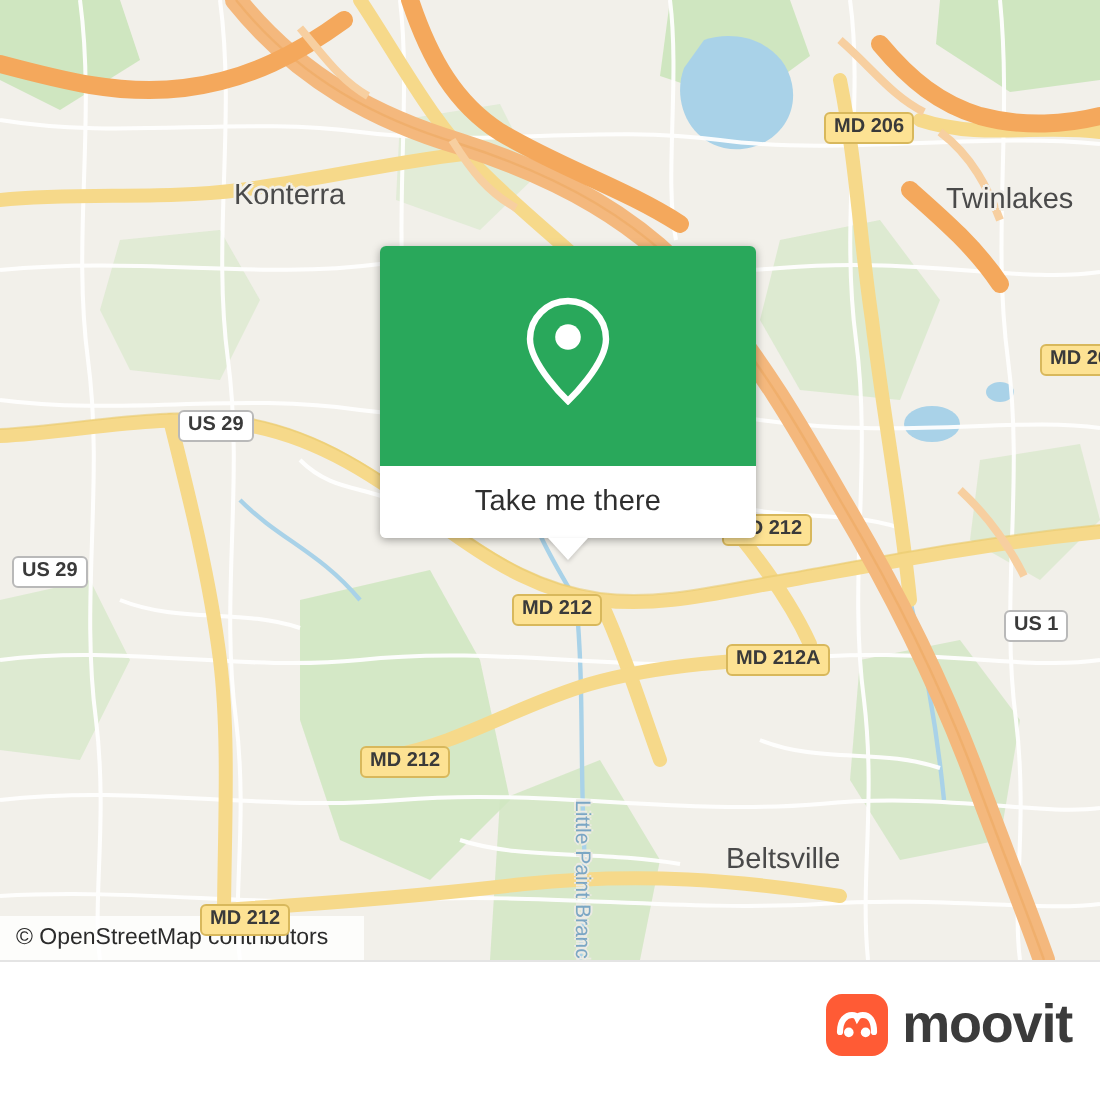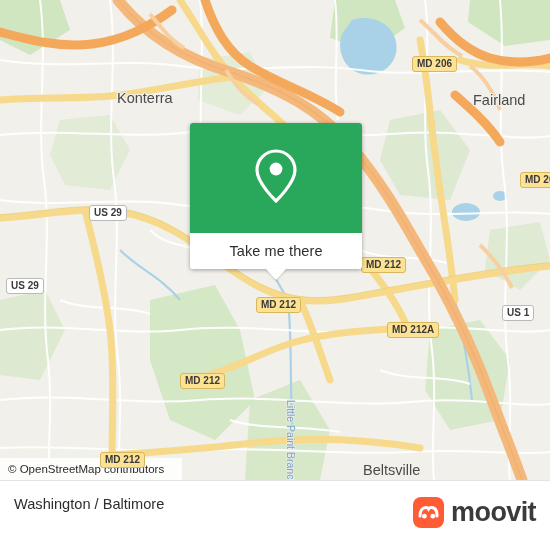--- a/index.html
+++ b/index.html
@@ -46,21 +46,21 @@
     font-family: "Liberation Sans", sans-serif;
     white-space: nowrap;
   }
   .attribution .copy { margin-right: 12px; }
 
   
   .popup {
     position: absolute;
     left: 190px;
     top: 123px;
-    width: 172px;
+    width: 188px;
     border-radius: 3px;
     box-shadow: 0 1px 4px rgba(0,0,0,0.35);
     overflow: visible;
     z-index: 40;
   }
   .popup-top {
     height: 110px;
     background: #29a85b;
     border-top-left-radius: 3px;
     border-top-right-radius: 3px;
@@ -285,33 +285,33 @@
           <path d="M420 20 C436 34 446 48 462 56"></path>
           <path d="M470 66 C486 78 494 94 500 110"></path>
           <path d="M226 70 C236 86 244 96 258 104"></path>
           <path d="M150 14 C162 28 170 40 184 48"></path>
           <path d="M480 245 C494 258 504 272 512 288"></path>
         </g>
       </g>
     </svg>
 
     <div class="place" style="left:117px; top:90px;">Konterra</div>
-    <div class="place" style="left:473px; top:92px;">Fairland</div>
-    <div class="place" style="left:363px; top:462px;">Beltsville</div>
+    <div class="place" style="left:473px; top:92px;">Twinlakes</div>
+    <div class="place" style="left:363px; top:422px;">Beltsville</div>
 
     <div class="water-label" style="left:297px; top:400px; transform: rotate(90deg); transform-origin: left top;">Little Paint Branch</div>
 
     <div class="shield" style="left:412px; top:8px;margin-top:48px;">MD 206</div>
     <div class="shield" style="left:520px; top:172px;">MD 201</div>
     <div class="shield us" style="left:89px; top:205px;">US 29</div>
     <div class="shield us" style="left:6px; top:278px;">US 29</div>
     <div class="shield us" style="left:502px; top:258px;margin-top:47px;">US 1</div>
     <div class="shield" style="left:361px; top:257px;">MD 212</div>
     <div class="shield" style="left:256px; top:297px;">MD 212</div>
-    <div class="shield" style="left:387px; top:322px;">MD 212A</div>
+    <div class="shield" style="left:363px; top:322px;">MD 212A</div>
     <div class="shield" style="left:180px; top:373px;">MD 212</div>
     <div class="shield" style="left:100px; top:452px;">MD 212</div>
 
     <div class="popup">
       <div class="popup-top">
         <span class="pin">
           <svg width="42" height="54" viewBox="0 0 42 54">
             <path d="M21 2 C10.5 2 2 10.5 2 21 C2 34 21 52 21 52 C21 52 40 34 40 21 C40 10.5 31.5 2 21 2 Z" fill="none" stroke="#ffffff" stroke-width="3.2"></path>
             <circle cx="21" cy="20" r="6.4" fill="#ffffff"></circle>
           </svg>
@@ -323,21 +323,20 @@
       </div>
     </div>
 
     <div class="attribution">
       <span class="copy">© OpenStreetMap contributors</span>
     </div>
   </div>
 
   <div class="footer">
     <div class="footer-text">
-      <span class="line2">Washington / Baltimore</span>
     </div>
     <div class="brand">
       <span class="brand-mark">
         <svg width="31" height="31" viewBox="0 0 31 31" style="position:absolute;left:0;top:0;">
           <path d="M7 19 C7 13 10 10.5 13 10.5 C15 10.5 15.6 11.8 15.6 11.8 C15.6 11.8 16.4 10.5 18.4 10.5 C21.6 10.5 24 13 24 19" fill="none" stroke="#ffffff" stroke-width="3.1" stroke-linecap="round"></path>
           <circle cx="11.4" cy="19.2" r="2.4" fill="#ffffff"></circle>
           <circle cx="19.8" cy="19.2" r="2.4" fill="#ffffff"></circle>
         </svg>
       </span>
       <span class="brand-word">moovit</span>

